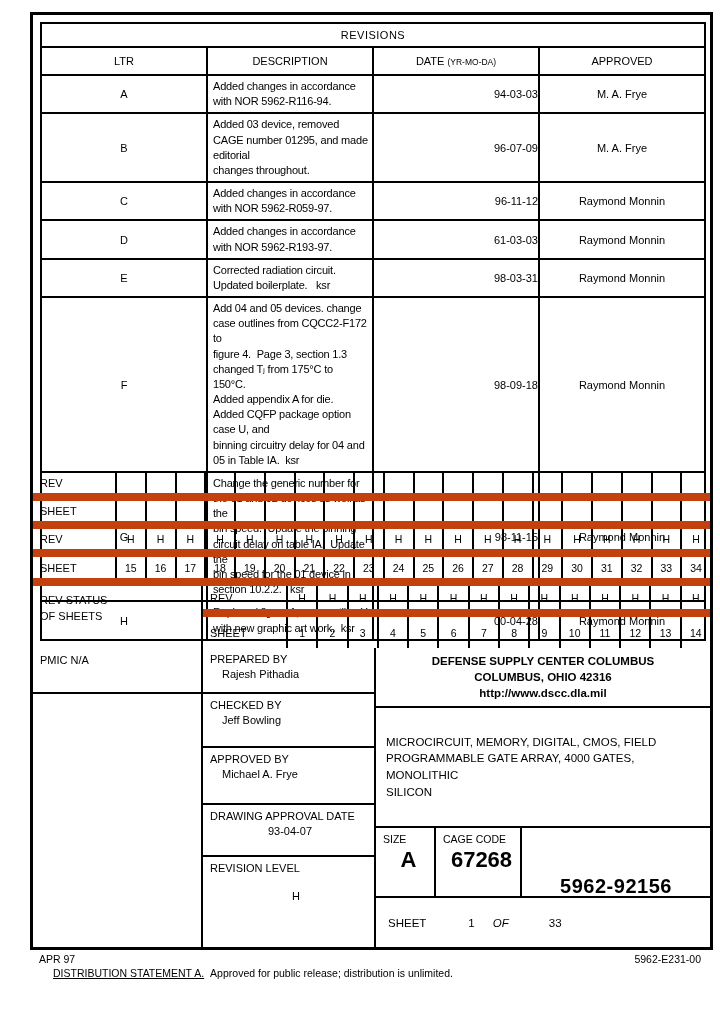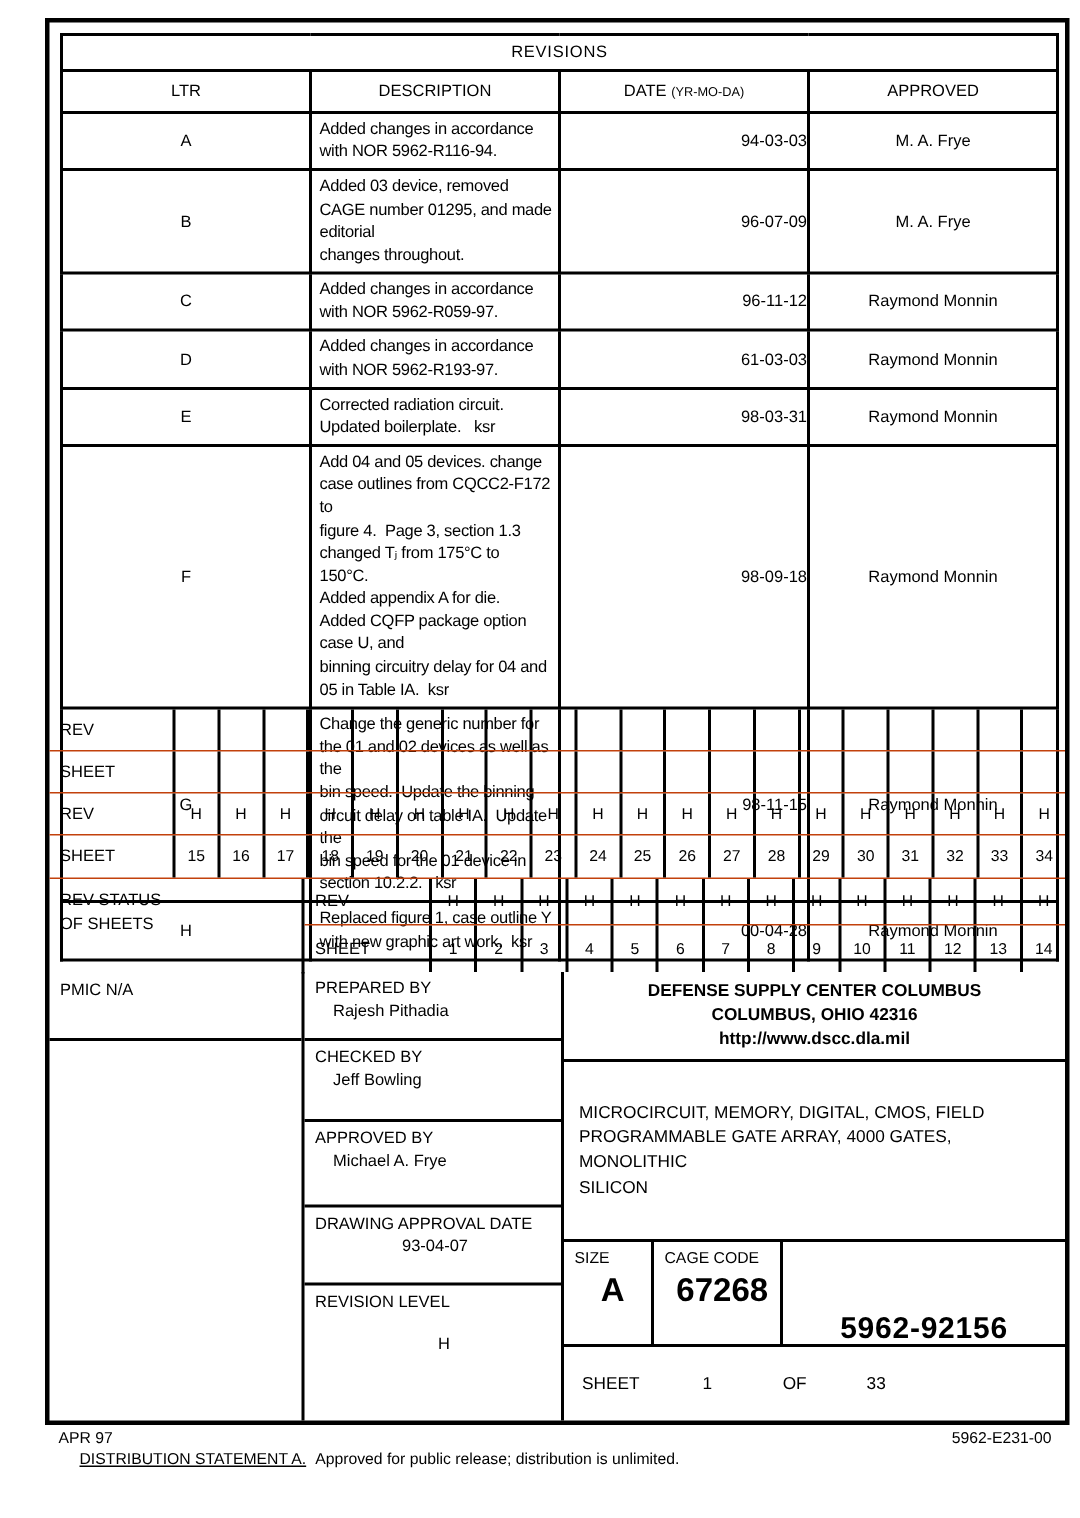--- a/index.html
+++ b/index.html
@@ -27,21 +27,21 @@
   .hdr .datehdr small { font-size:8.5px; }
   td.ltr  { width:76px; text-align:center; font-size:11.5px; }
   td.desc { width:345px; text-align:left; padding:3px 4px 3px 5px;
             font-size:10.5px; letter-spacing:-0.2px; line-height:1.38;
             white-space:pre-wrap; }
   td.date { width:112px; text-align:right; }
   td.appr { text-align:center; }
 
   
   .grid20 { position:absolute; left:0; top:458px; width:100%; }
-  .grow { display:flex; border-bottom:1px solid #c2410c; height:28px; }
+  .grow { display:flex; border-bottom:8px solid #c2410c; height:28px; }
   .grow .glabel {
     width:82px; flex:none; display:flex; align-items:center;
     padding-left:7px; font-size:11px; border-right:0;
   }
   .grow .gcell {
     flex:1; border-left:2px solid #000;
     display:flex; align-items:center; justify-content:center; font-size:10.5px;
   }
   .revstatus { position:absolute; left:0; top:571px; width:100%; display:flex; height:63px; }
   .rs-label {
@@ -87,21 +87,21 @@
   }
   .sizerow { height:70px; border-bottom:2px solid #000; display:flex; }
   .sizecell { width:60px; flex:none; border-right:2px solid #000; padding:5px 0 0 7px; }
   .cagecell { width:86px; flex:none; border-right:2px solid #000; padding:5px 0 0 7px; }
   .minilabel { font-size:10.5px; }
   .bigval { font-size:22px; font-weight:bold; text-align:center; margin-top:2px; }
   .numcell { flex:1; display:flex; align-items:center; justify-content:center;
              font-size:20px; font-weight:bold; letter-spacing:.5px;margin-top:48px; }
   .sheetrow { flex:1; display:flex; align-items:center; padding-left:12px; font-size:11.5px; }
   .sheetrow span { display:inline-block; }
-  .sp1 { margin-left:42px; } .sp2 { margin-left:47px; } .sp3 { margin-left:40px; }
+  .sp1 { margin-left:42px; } .sp2 { margin-left:18px;font-style:italic; } .sp3 { margin-left:40px; }
 
   
   .footer { position:absolute; left:30px; top:952px; width:683px; font-size:10.5px; }
   .f-line2 { display:flex; justify-content:space-between; margin-top:1px; }
   .f-apr { margin-left:9px; }
   .f-doc { margin-right:12px; }
   .f-dist { margin:2px 0 0 23px; }
   .f-dist .ulabel { text-decoration:underline; }
   .f-dist .rest { margin-left:6px; }
 </style>

